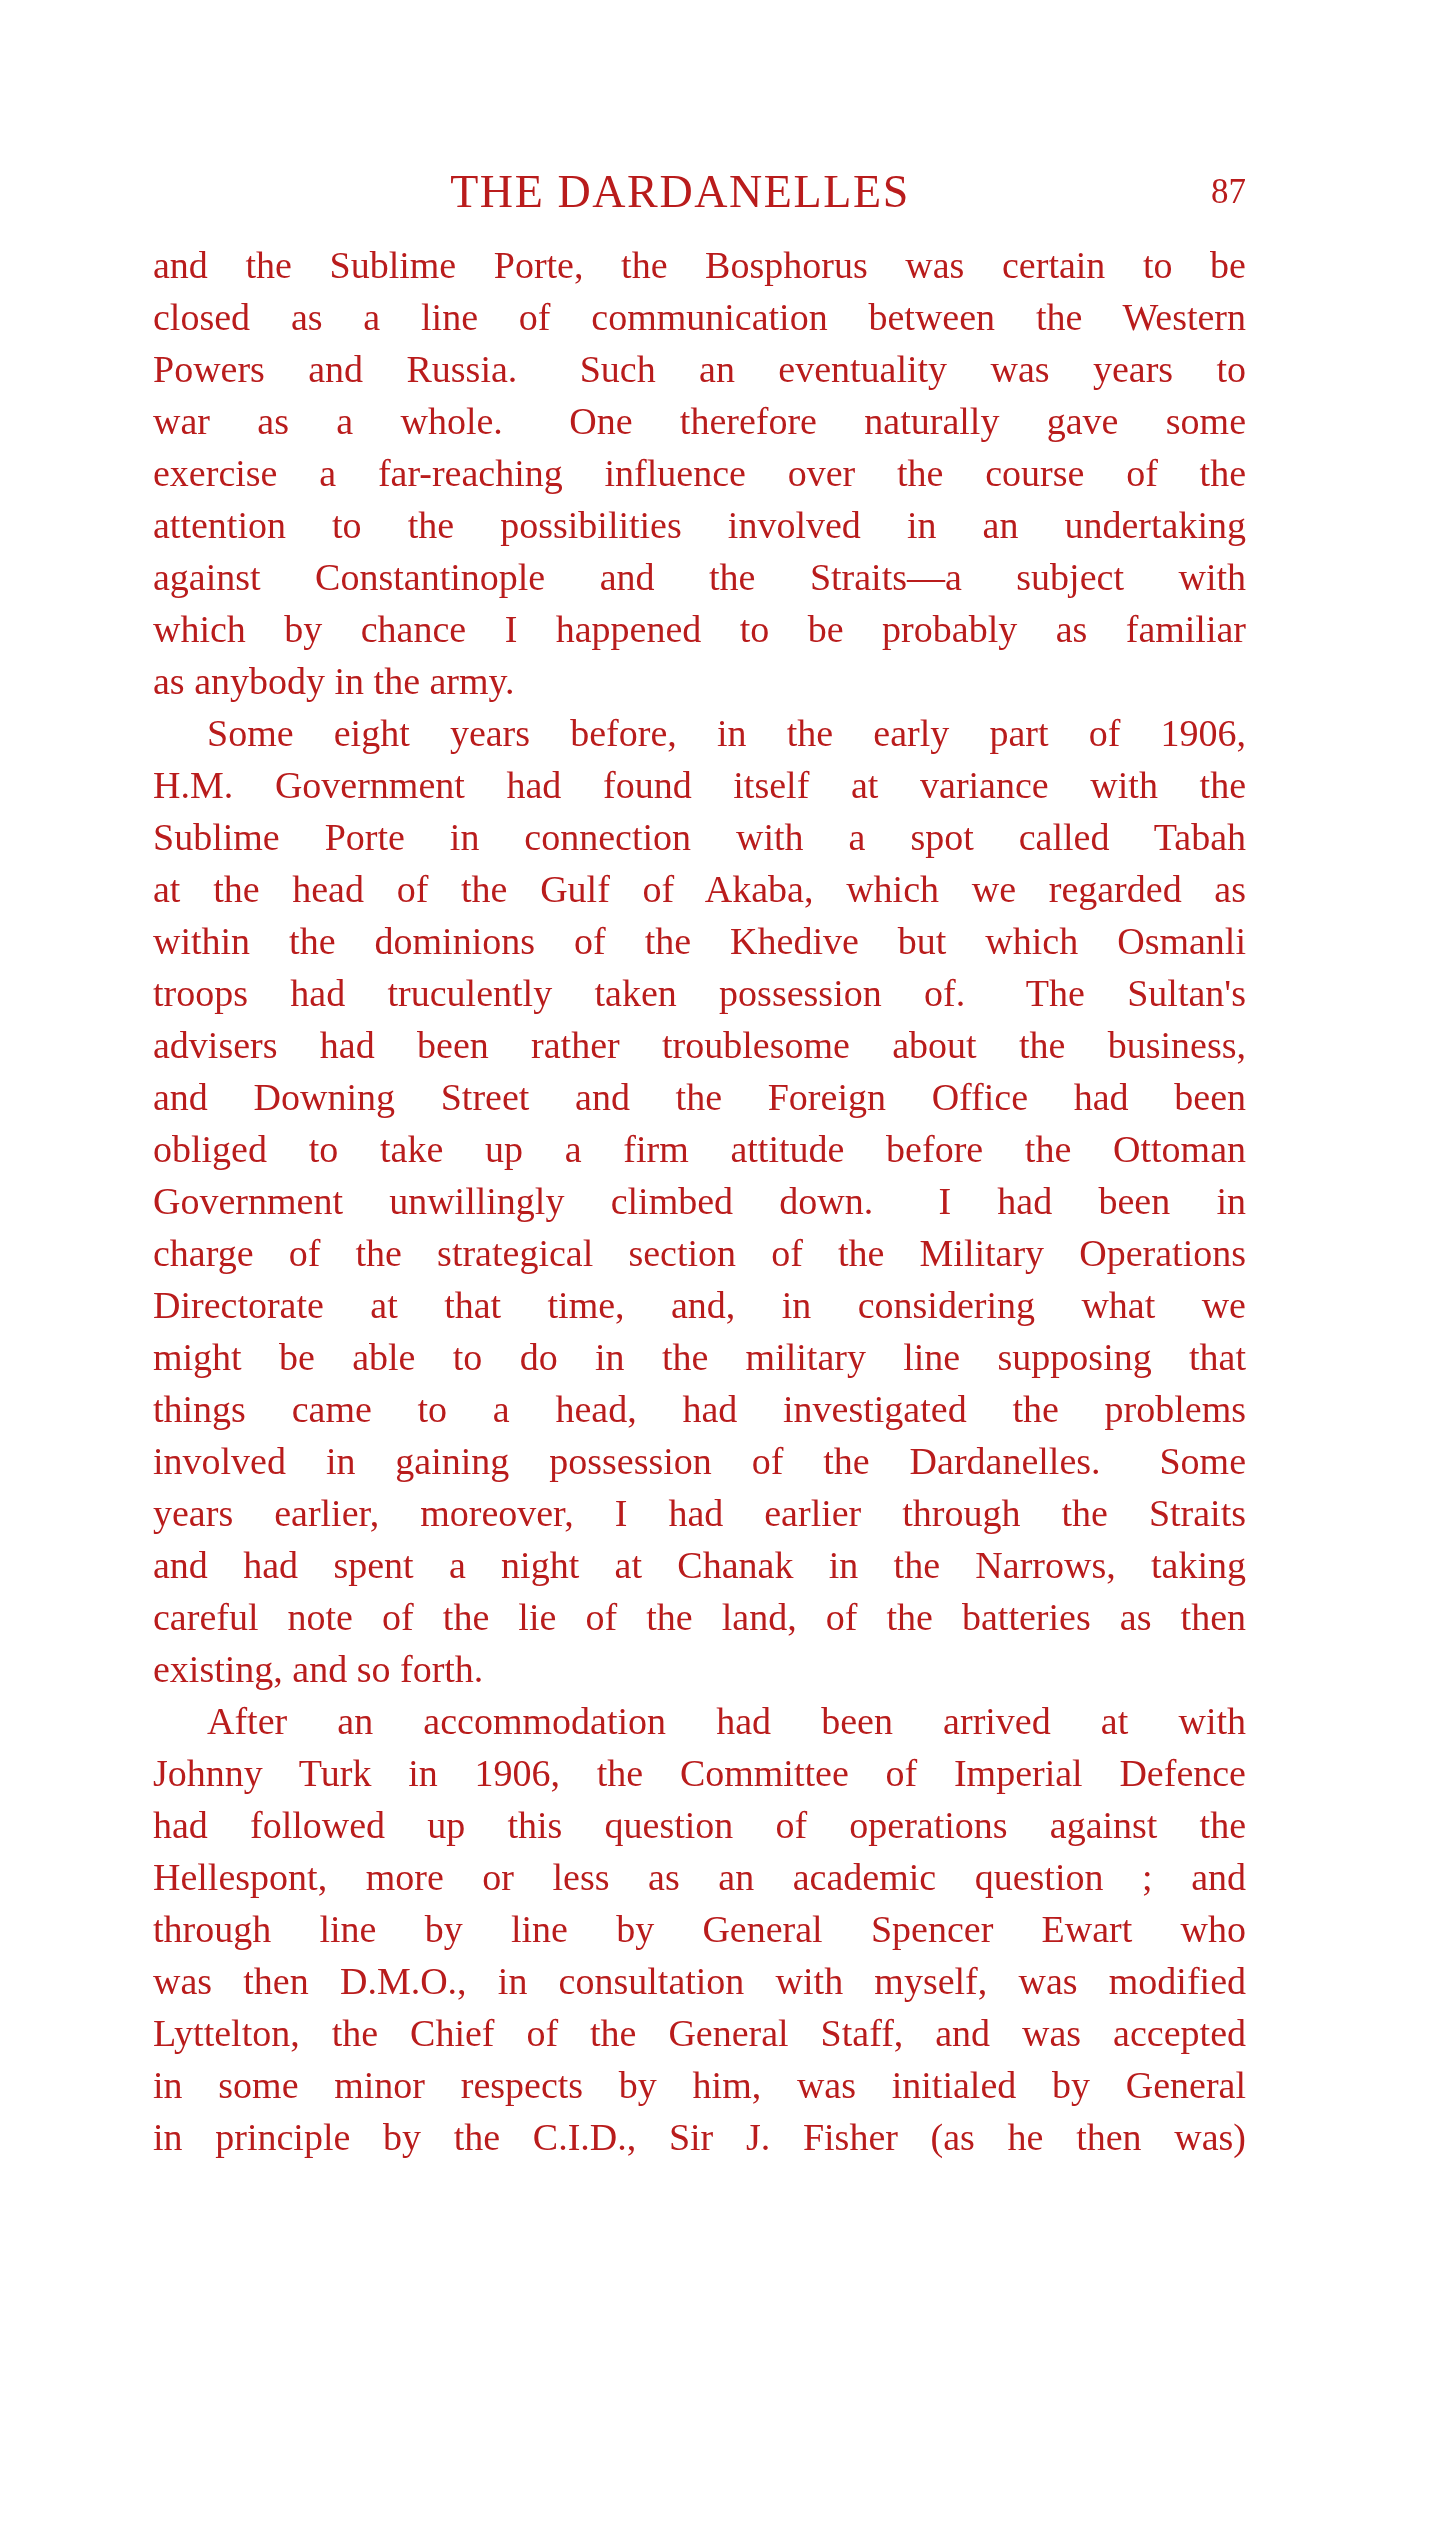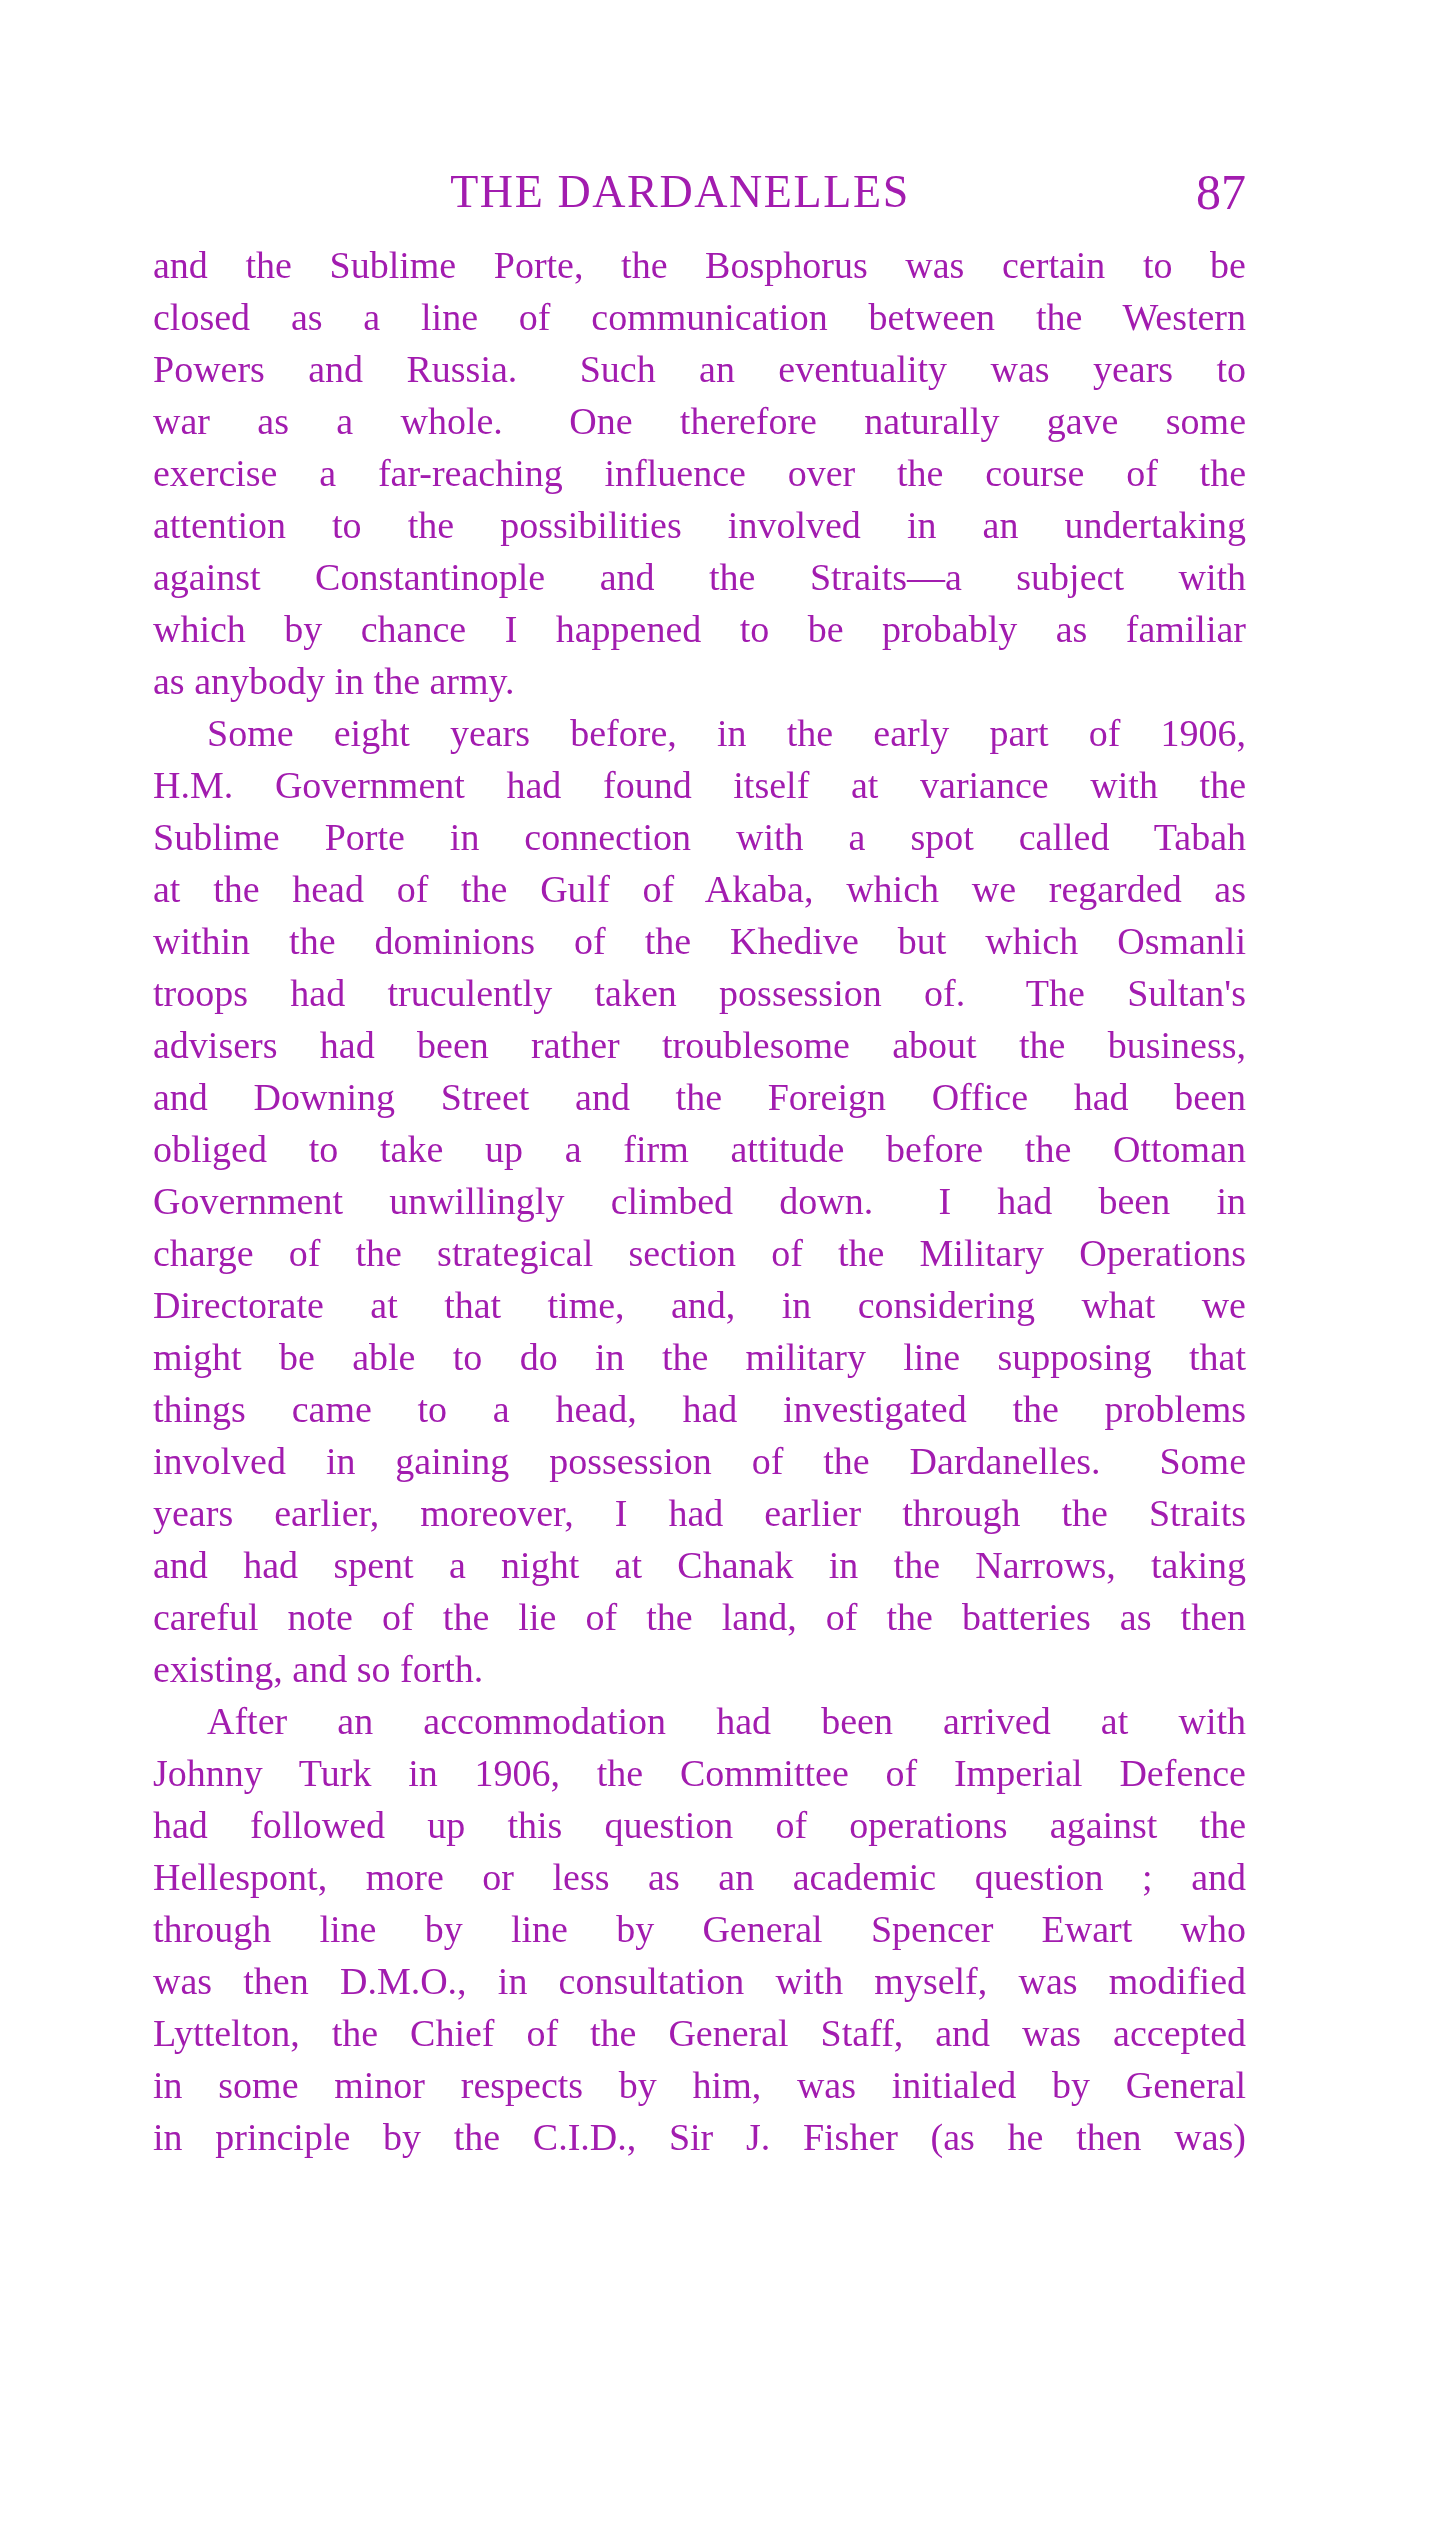--- a/index.html
+++ b/index.html
@@ -6,21 +6,21 @@
     margin: 0;
     padding: 0;
     background: #ffffff;
   }
   .page {
     position: relative;
     width: 1451px;
     height: 2538px;
     background: #ffffff;
     font-family: "Liberation Serif", "DejaVu Serif", serif;
-    color: #a21caf;
+    color: #b91c1c;
     overflow: hidden;
   }
   .running-head {
     position: absolute;
     left: 114px;
     top: 163px;
     width: 1132px;
     height: 58px;
   }
   .head-title {
@@ -28,21 +28,21 @@
     text-align: center;
     font-size: 46px;
     line-height: 58px;
     letter-spacing: 1.6px;
     white-space: nowrap;
   }
   .page-number {
     position: absolute;
     right: 0;
     top: 0;
-    font-size: 50px;
+    font-size: 35px;
     line-height: 58px;
   }
   .textblock {
     position: absolute;
     left: 114px;
     top: 239px;
     width: 1132px;
   }
   .para {
     margin: 0;

